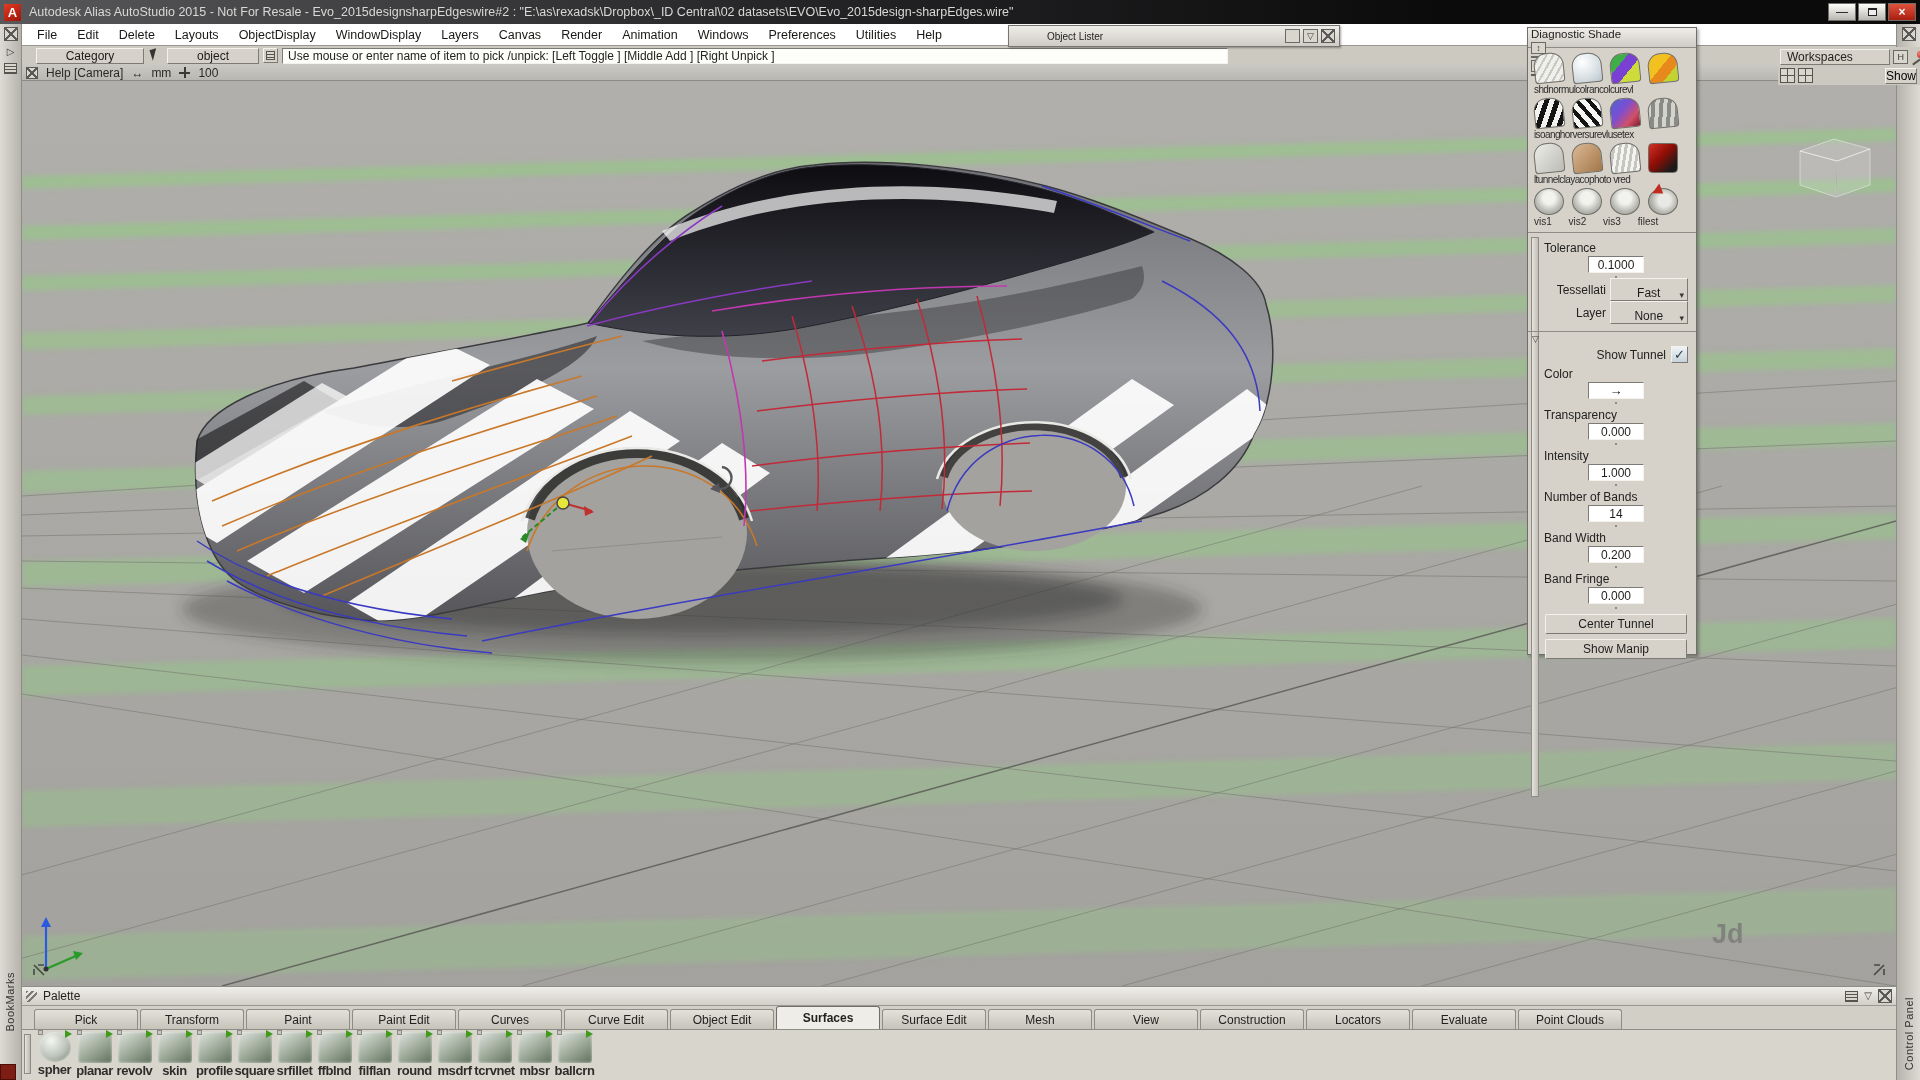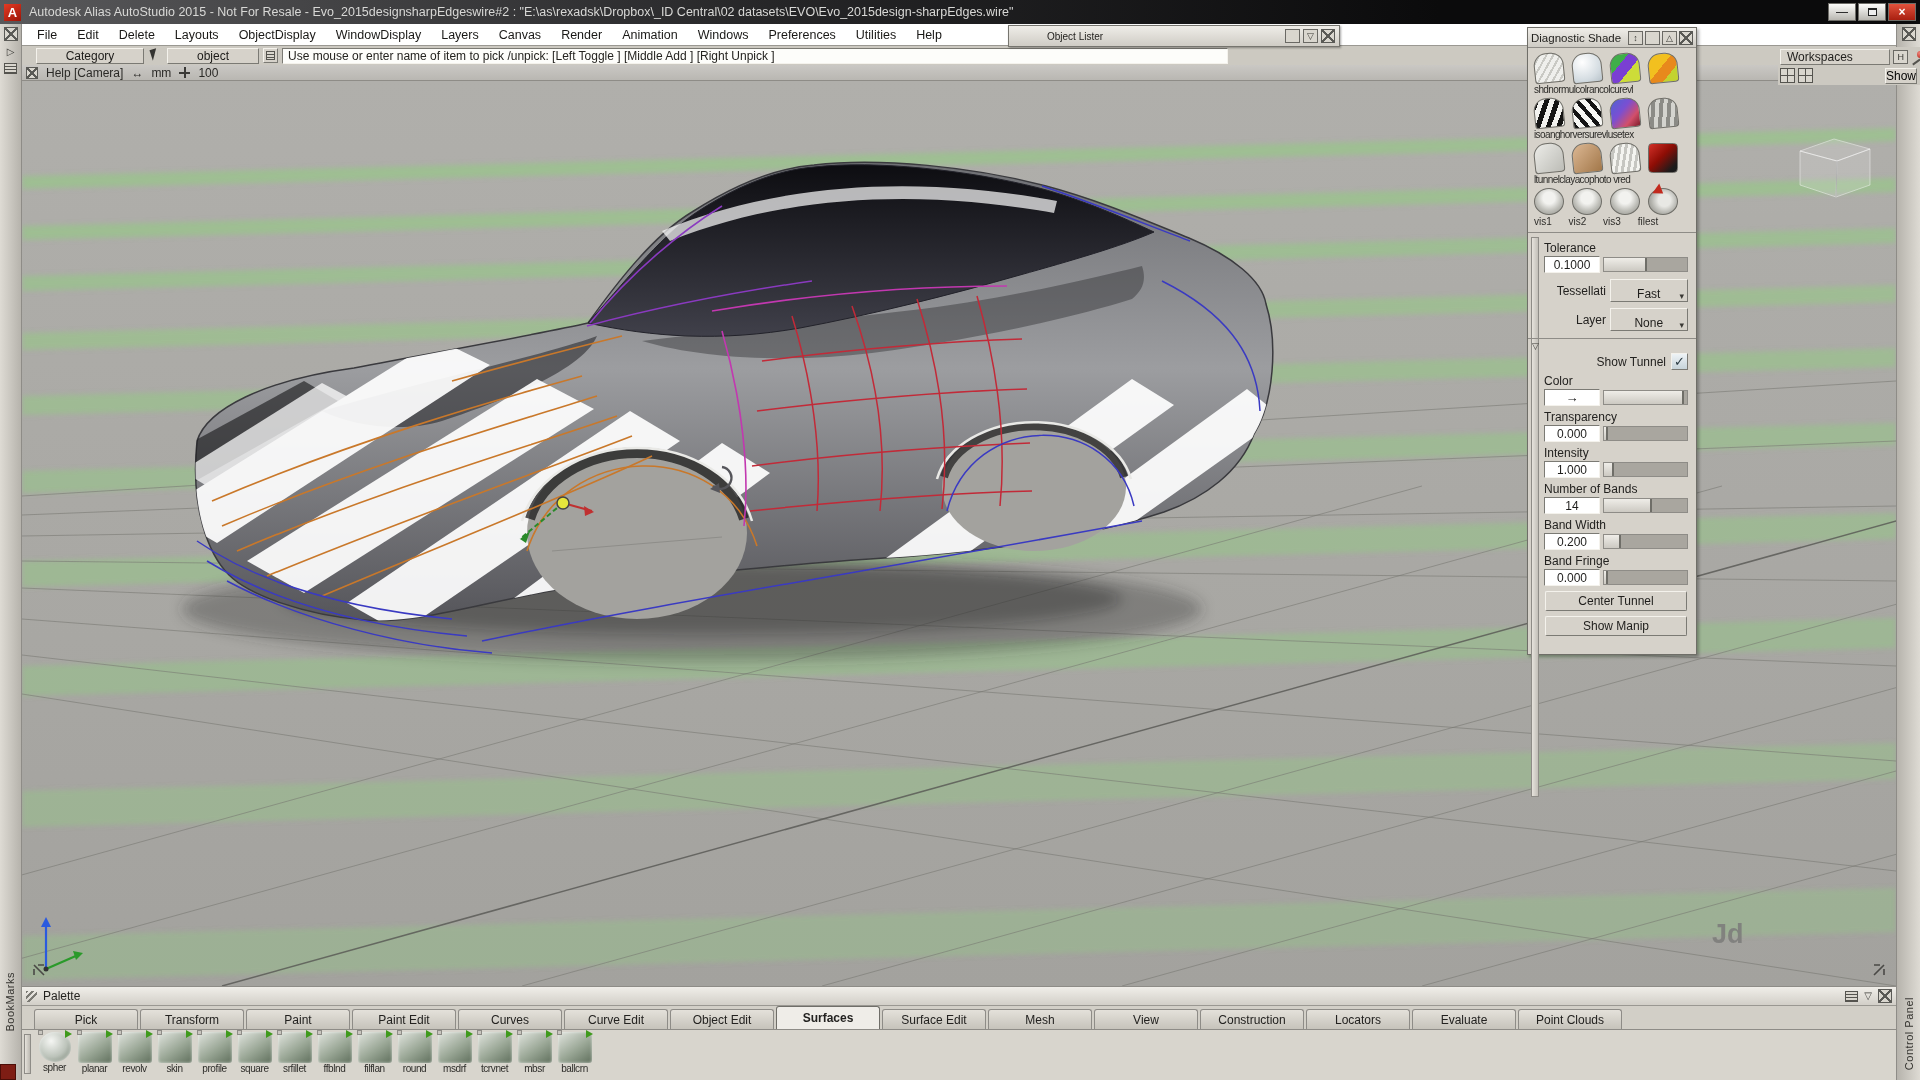--- a/index.html
+++ b/index.html
@@ -81,21 +81,21 @@
     background:linear-gradient(#efede8,#cfccc5); border:1px solid #76756f;
     display:flex; align-items:center; padding:0 4px; gap:3px; box-shadow:1px 1px 2px rgba(0,0,0,.35); }
   .lister .t { flex:1; font-size:10px; color:#242320; padding-left:34px; }
   .hic { width:15px; height:14px; border:1px solid #6a6964; background:#d9d6ce;
     display:flex; align-items:center; justify-content:center; font-size:9px; color:#3a3935; }
 
   
   .diag { position:absolute; left:1527px; top:27px; width:170px; height:628px;
     background:#d6d2ca; border:1px solid #6f6e68; box-shadow:2px 2px 3px rgba(0,0,0,.3); }
   .diag-h { height:20px; background:linear-gradient(#f0eee9,#cecbc4); border-bottom:1px solid #8e8c87;
-    display:flex; align-items:center; padding:0 3px; gap:2px; }
+    display:flex; padding:0 3px; gap:2px;flex-direction:column; }
   .diag-h .t { flex:1; font-size:11.5px; color:#242320; }
   .swgrid { padding:3px 2px 2px 6px; }
   .swrow { display:flex; gap:8px; margin-top:2px; }
   .sw { width:30px; height:30px; border:1px solid #6f6e68; border-radius:42% 42% 12% 12%; transform:rotate(-6deg); }
   .cap { font-size:10px; color:#2e2d2a; letter-spacing:-.6px; white-space:nowrap; overflow:hidden; margin:1px 0 3px 0; }
   .cap.spread { letter-spacing:0; word-spacing:14px; }
   .sw-shd { background:repeating-linear-gradient(125deg,#efefec 0 4px,#c9c9c4 4px 6px); }
   .sw-norm { background:radial-gradient(circle at 35% 28%, #ffffff, #d5dde2 65%, #b7c2c9); }
   .sw-mulcol { background:linear-gradient(135deg,#3fae49 0 34%,#7a3fd3 34% 62%,#cddc39 62%); }
   .sw-rancol { background:linear-gradient(135deg,#f2c01f 0 45%,#e8891c 45% 72%,#c3d32f 72%); }
@@ -110,26 +110,26 @@
   .sw-vred { background:linear-gradient(135deg,#d33028 0%,#8e0d05 45%,#1b1b1b 85%); border-radius:14%; transform:rotate(0deg); }
   .sw.round { width:30px; height:27px; border-radius:50%; transform:none;
     background:radial-gradient(circle at 50% 36%, #f2f2ef 0 28%, #bcbcb6 62%, #8e8e88 100%); }
   .sw.round.filest { background:radial-gradient(circle at 55% 45%, #e8e8e4 0 30%, #b0b0aa 65%, #87877f 100%); position:relative; }
   .sw.round.filest:before { content:""; position:absolute; left:6px; top:-4px; border-left:9px solid #c22a1e;
     border-top:6px solid transparent; border-bottom:6px solid transparent; transform:rotate(35deg); }
   .diag-body { position:relative; border-top:1px solid #8e8c87; padding:4px 8px 0 16px; }
   .diag-scroll { position:absolute; left:3px; top:4px; width:8px; height:560px;
     border:1px solid #8e8c87; background:linear-gradient(90deg,#e6e3dc,#c2bfb8); }
   .fld-label { font-size:12px; color:#232220; margin-top:4px; }
-  .fld-row { display:flex; align-items:center; gap:3px; margin-top:1px; }
+  .fld-row { display:flex; align-items:center; gap:3px; margin-top:1px;flex-direction:column; }
   .val { width:56px; height:17px; font-size:12px; color:#1e1d1b; display:flex; align-items:center; justify-content:center; }
   .slider { flex:1; height:15px; border:1px solid #8e8c87; background:#a9a69f; position:relative; }
   .slider .fill { position:absolute; left:0; top:0; bottom:0; background:linear-gradient(#efede8,#ccc9c2);
     border-right:2px solid #6f6e68; }
-  .dd-row { display:flex; align-items:center; gap:4px; margin-top:6px; }
+  .dd-row { display:flex; align-items:center; gap:4px; }
   .dd-row .lbl { width:62px; text-align:right; font-size:12px; color:#232220; }
   .dd { flex:1; height:23px; display:flex; align-items:flex-end;padding-left:7px; }
   .dd .v { flex:1; text-align:center; font-size:12px; color:#1e1d1b; }
   .dd .ar { font-size:9px; color:#3a3935; padding-right:3px; }
   .sep { border-top:1px solid #8e8c87; margin:7px -8px 0 -16px; position:relative; }
   .sep .col { position:absolute; left:4px; top:2px; font-size:9px; color:#3a3935; }
   .tunnel-row { display:flex; align-items:center; justify-content:flex-end; gap:5px; margin-top:14px; }
   .tunnel-row .lbl { font-size:12px; color:#232220; }
   .chk { width:17px; height:17px; display:flex; align-items:center; justify-content:center;
     background:linear-gradient(#eef3f6,#c7d4da); font-size:13px; color:#2a3a42; }
@@ -171,21 +171,21 @@
   .shelf-handle { position:absolute; left:2px; top:4px; width:7px; height:40px; border:1px solid #8e8c87;
     background:linear-gradient(90deg,#e6e3dc,#bcb9b2); }
   .tool { width:37px; display:flex; flex-direction:column; align-items:center; }
   .thumb { width:34px; height:31px; border-radius:3px; position:relative;
     background:linear-gradient(145deg,#d5dad2 10%,#9aa796 55%,#5f6f5c 100%); box-shadow:inset 0 0 3px rgba(255,255,255,.7); }
   .thumb.ball { border-radius:50%; width:32px; height:30px;
     background:radial-gradient(circle at 38% 30%, #f5f6f3, #bcc3ba 55%, #6d7a6a 100%); }
   .thumb .ga { position:absolute; right:-1px; top:-2px; width:0; height:0;
     border-left:7px solid #3f9a1c; border-top:4px solid transparent; border-bottom:4px solid transparent; }
   .thumb .sq { position:absolute; left:-1px; top:-2px; width:5px; height:5px; background:#c9c6bf; border:1px solid #8e8c87; }
-  .tl { font-size:10px; color:#2e2d2a; letter-spacing:-.4px; white-space:nowrap; }
+  .tl { font-size:13px; color:#2e2d2a; letter-spacing:-.4px; white-space:nowrap;font-weight:bold; }
 
   
 </style>
 </head>
 <body>
 
 <div id="app">
 
   <div class="titlebar">
     <div class="app-logo">A</div>

